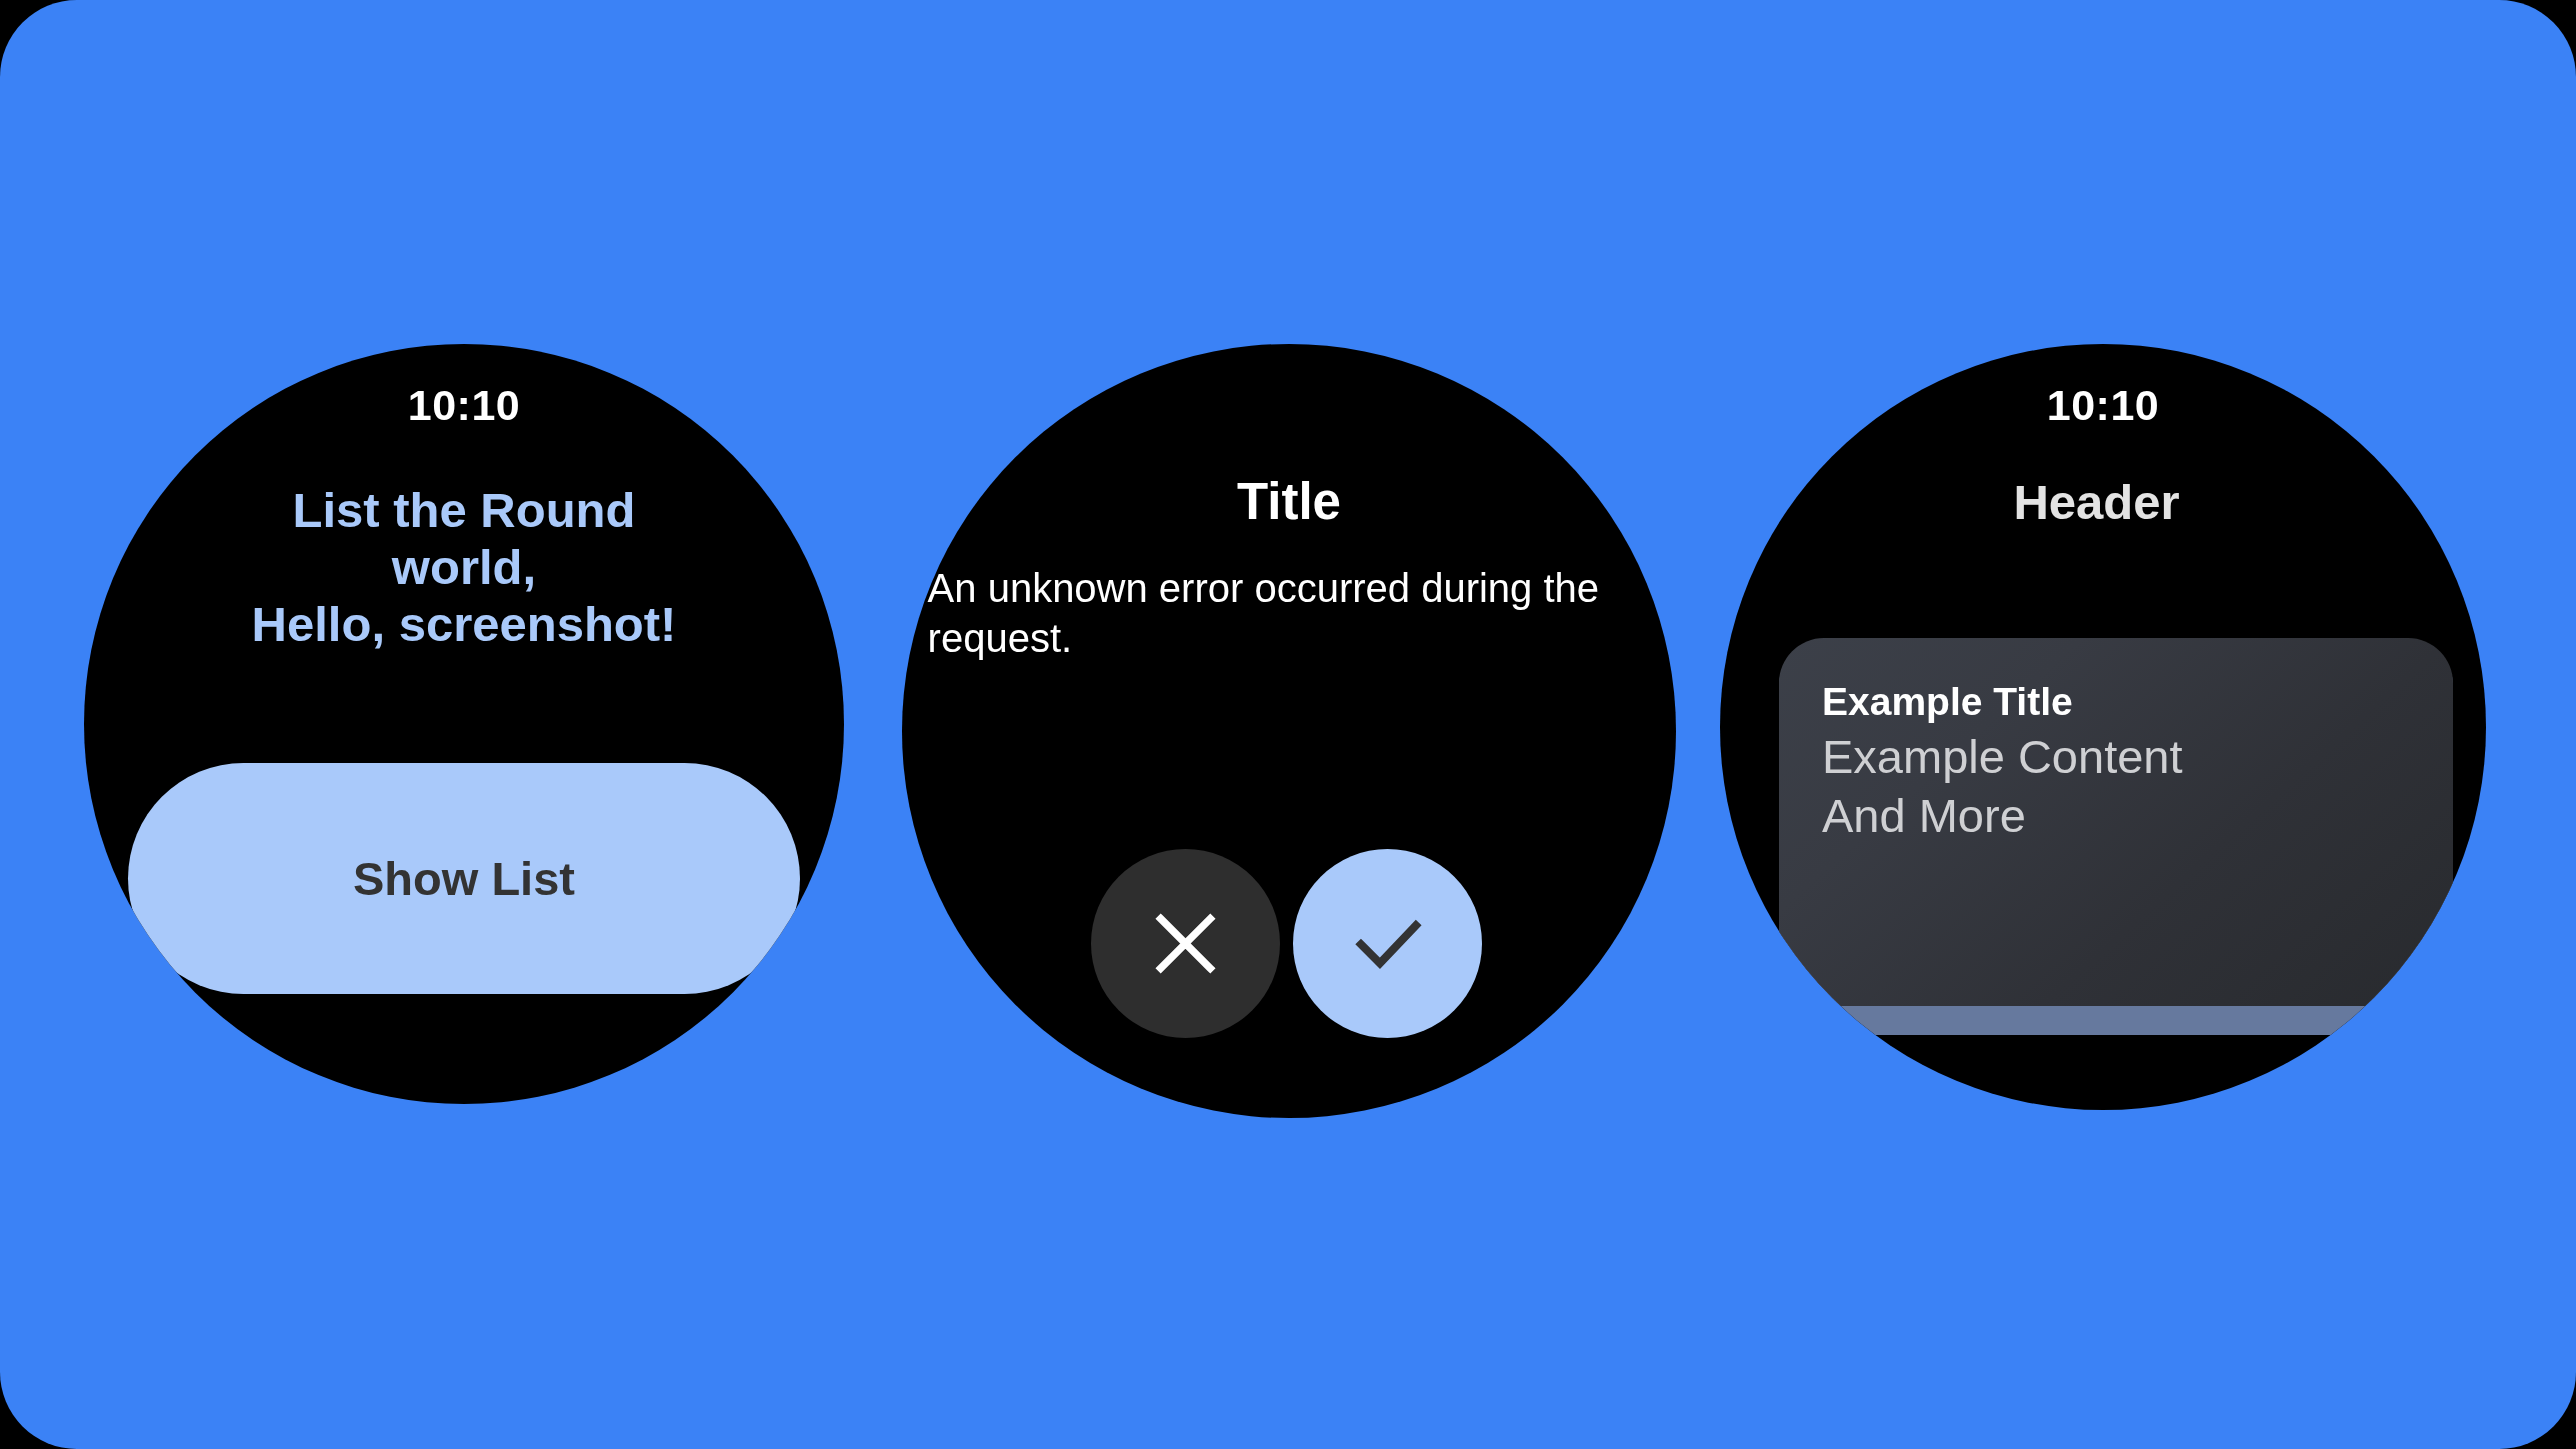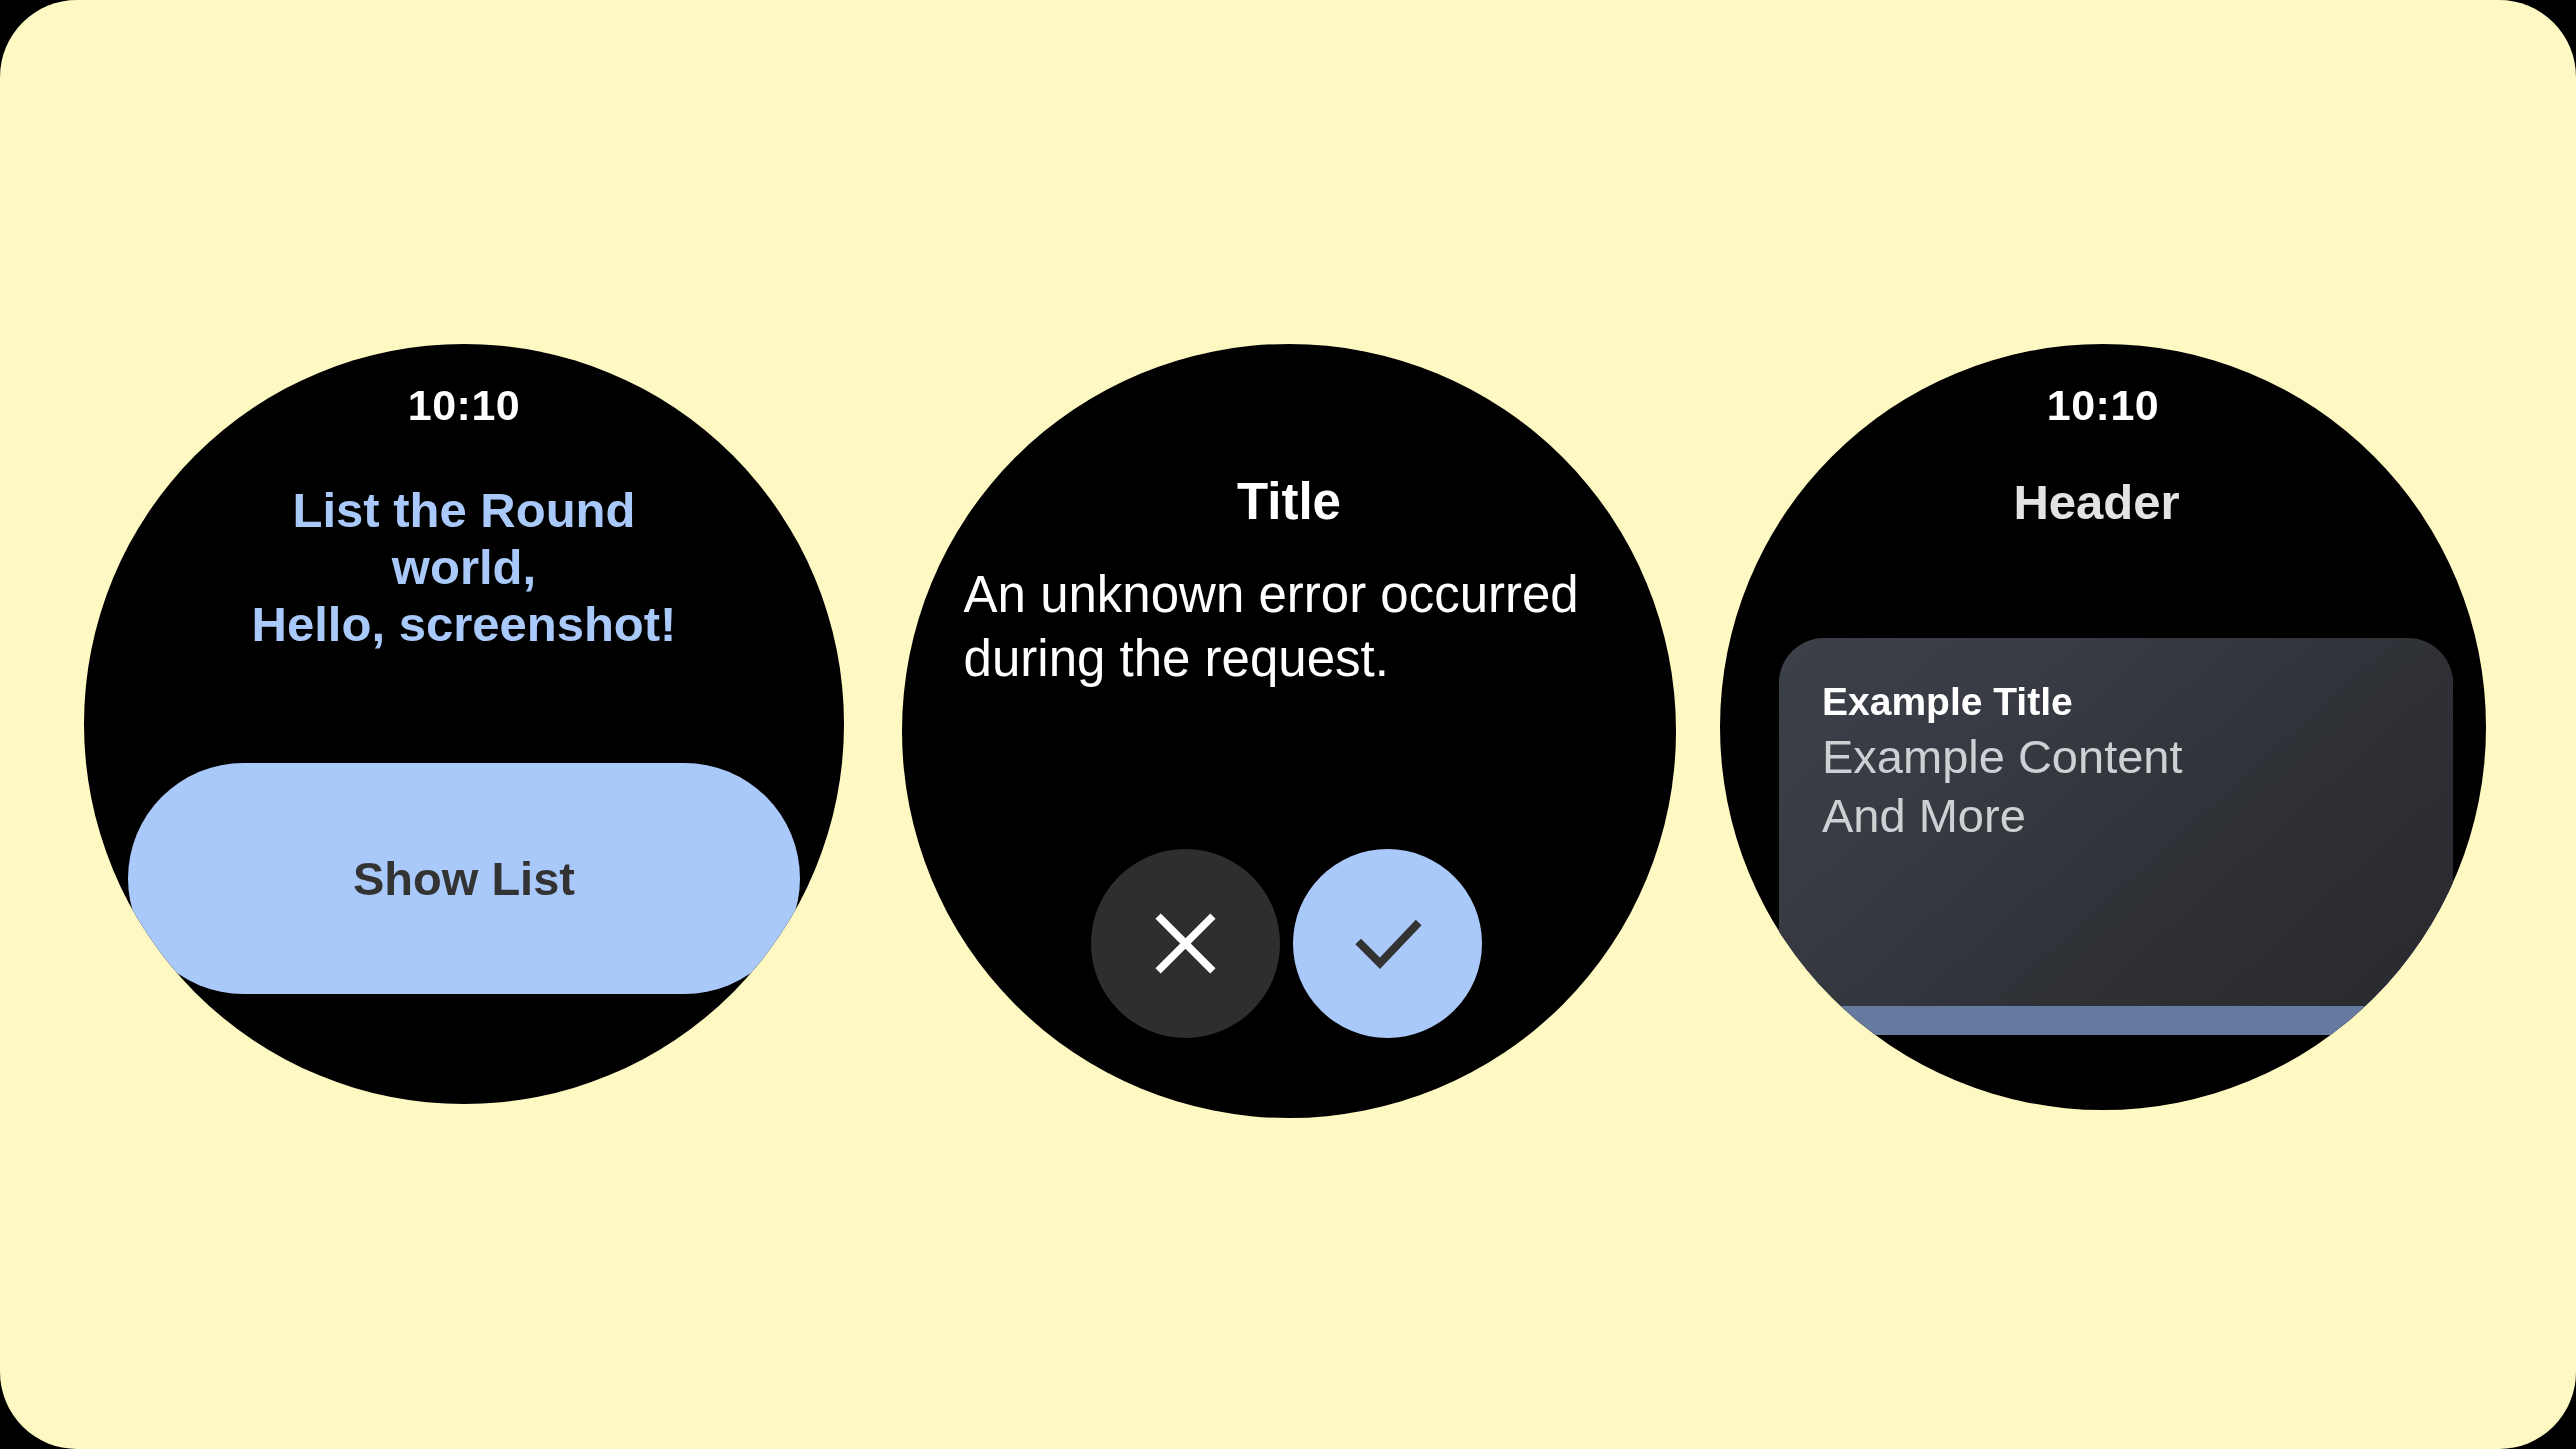--- a/index.html
+++ b/index.html
@@ -5,21 +5,21 @@
 <style>
   html,body{margin:0;padding:0;background:#000;}
   body{
     width:2576px;height:1449px;
     font-family:"Liberation Sans", sans-serif;
     overflow:hidden;
   }
   #canvas{
     position:relative;
     width:2576px;height:1449px;
-    background:#fef9c3;
+    background:#3b82f6;
     border-radius:77px;
     overflow:hidden;
   }
 
   
   .watch{
     position:absolute;
     border-radius:50%;
     background:#000;
     overflow:hidden;
@@ -78,25 +78,24 @@
     top:128px; left:0; right:0;
     text-align:center;
     color:#ffffff;
     font-size:51px;
     font-weight:700;
   }
   #w2-msg{
     position:absolute;
     top:219px; left:25.6px; right:25.6px;
     color:#ffffff;
-    font-size:51px;
+    font-size:40px;
     font-weight:400;
     line-height:1.25;
     text-align:left;
-    margin-left:36px;
   }
   .dialog-btn{
     position:absolute;
     width:189px;height:189px;
     border-radius:50%;
     border:none;
     padding:0;
     display:flex;
     align-items:center;
     justify-content:center;

